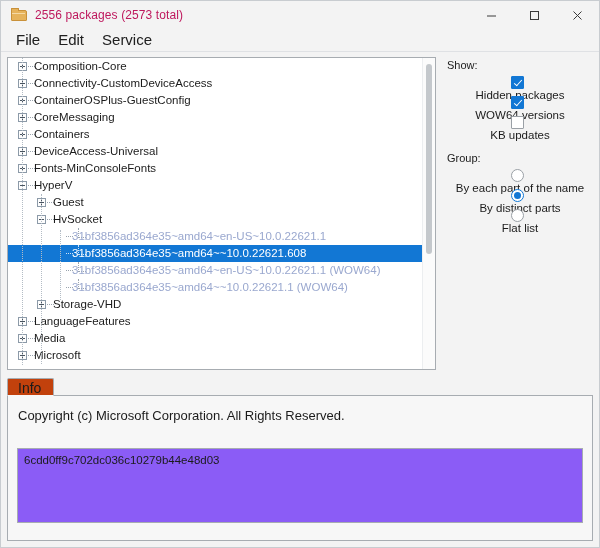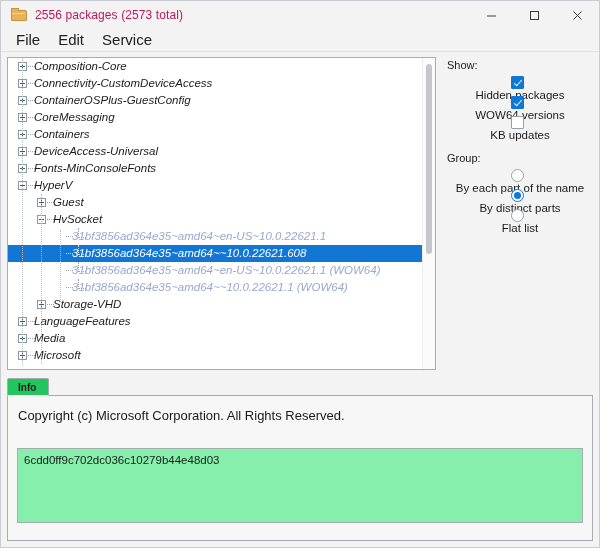--- a/index.html
+++ b/index.html
@@ -135,21 +135,20 @@
     box-sizing: border-box;
     position: relative;
     overflow: hidden;
   }
   .tree-scroll {
     position: absolute;
     left: 0; top: 0;
     right: 13px;
     bottom: 0;
     overflow: hidden;
-    font-style: italic;
   }
   .tree-row {
     height: 17px;
     line-height: 17px;
     position: relative;
     white-space: nowrap;
     font-size: 11.5px;
     color: #1b1b1b;
     padding-left: 0;
   }
@@ -330,29 +329,28 @@
     height: 19px;
     display: flex;
     align-items: flex-end;
     border-bottom: 1px solid #a7acb1;
     position: relative;
   }
   .tab {
     height: 18px;
     line-height: 18px;
     padding: 0 12px 0 10px;
-    font-size: 10px;
+    font-size: 14px;
     color: #1b1b1b;
-    background: #22c55e;
+    background: #c2410c;
     border: 1px solid #a7acb1;
     border-bottom: 1px solid #f7f7f7;
     box-sizing: border-box;
     margin-bottom: -1px;
     border-radius: 2px 2px 0 0;
-    font-weight: bold;
   }
   .info-pane {
     flex: 1 1 auto;
     background: #f7f7f7;
     border: 1px solid #a7acb1;
     border-top: none;
     box-sizing: border-box;
     padding: 12px 10px 10px 10px;
     position: relative;
     overflow: hidden;
@@ -360,21 +358,21 @@
   .copyright {
     font-size: 13px;
     color: #1b1b1b;
   }
   .hash-box {
     position: absolute;
     left: 9px;
     right: 9px;
     top: 52px;
     height: 75px;
-    background: #86efac;
+    background: #8b5cf6;
     border: 1px solid #a7acb1;
     box-sizing: border-box;
     padding: 5px 6px;
     font-size: 11.5px;
     color: #1b1b1b;
     overflow: hidden;
   }
   .watermark {
     position: absolute;
     right: 24px;

